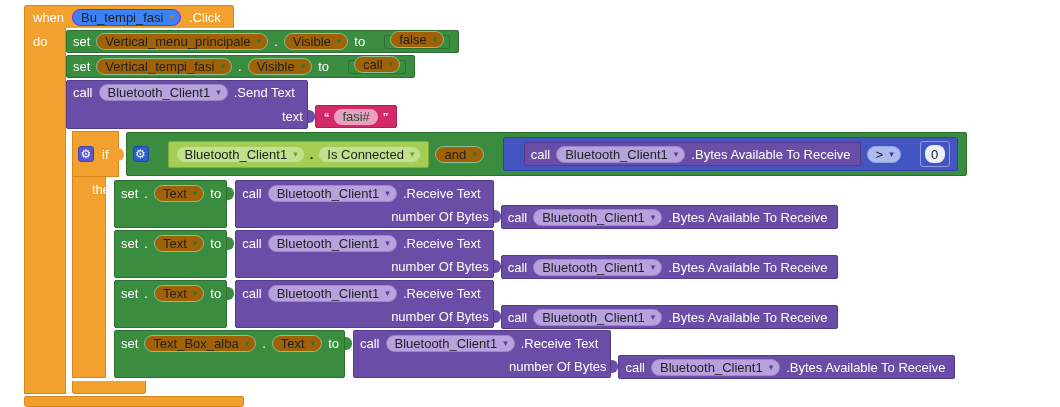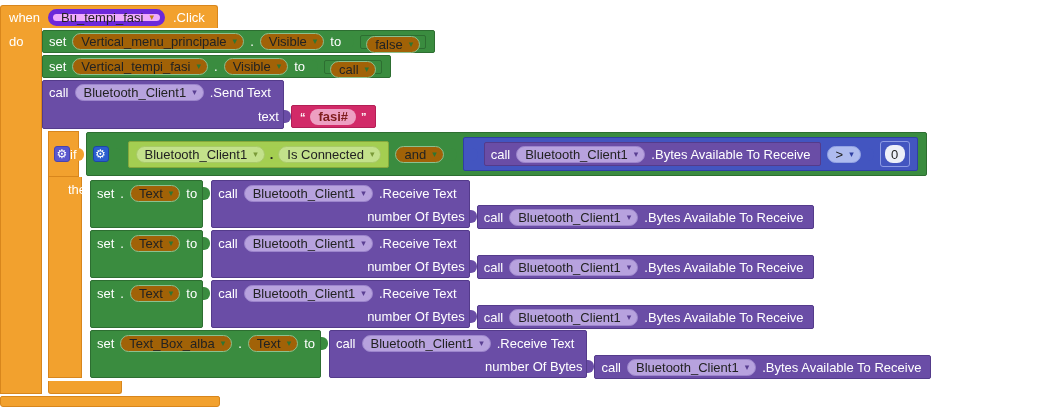--- a/index.html
+++ b/index.html
@@ -14,65 +14,65 @@
   body{margin:0;background:#fff}
   .canvas{position:relative;width:1060px;height:407px;background:#ffffff;
     font-family:"Liberation Sans",sans-serif;font-size:13px;overflow:hidden}
   .lbl{color:#fff;font-weight:500;white-space:nowrap}
   .block{border-radius:2px}
   
   .pill{display:inline-flex;align-items:center;height:17px;border-radius:9px;
     padding:0 6px 0 8px;color:#222;white-space:nowrap;font-weight:400}
   .pill::after{content:"▾";font-size:9px;margin-left:6px;line-height:1}
   .green-f{background:#a16207;border:1px solid #8CC08F}.green-f::after{color:#2F7533}
-  .orange-f{background:#f0abfc;border:5px solid #6d28d9}.orange-f::after{color:#C07F16}
+  .orange-f{background:#3b82f6;border:1px solid #6d28d9}.orange-f::after{color:#C07F16}
   .purple-f{background:#B7A2DE;border:1px solid #9C85CC}.purple-f::after{color:#5A3F92}
   .lime-f{background:#C3E18B;border:1px solid #A8C968}.lime-f::after{color:#7A9A38}
   .blue-f{background:#AEBBEF;border:1px solid #93A3E3}.blue-f::after{color:#2F3FA3}
   
   .plug{width:7px;height:13px;border-radius:0 6px 6px 0;flex:none}
   .plug.g{background:var(--green)} .plug.o{background:var(--orange)}
   .plug.p{background:var(--purple)} .plug.b{background:var(--blue)}
   
   .gear{width:16px;height:16px;border-radius:3px;display:inline-flex;align-items:center;
     justify-content:center;color:#fff;font-size:12px;flex:none}
   .gear::before{content:"⚙"}
   .gear-if{background:#5A57CE;border:1px solid #4744b0}
   .gear-and{background:#2B5ECF;border:1px solid #1D46A8}
   
-  .when{position:absolute;left:0;top:5px;display:flex;flex-direction:column;align-items:flex-start}
+  .when{position:absolute;left:24px;top:5px;display:flex;flex-direction:column;align-items:flex-start}
   .w-head{display:inline-flex;align-items:center;gap:8px;background:var(--orange);
     border:1px solid var(--orangeB);border-bottom:none;border-radius:3px 3px 0 0;
     height:23px;padding:0 12px 0 8px}
   .w-body{display:flex;align-items:stretch}
   .do-col{width:42px;background:var(--orange);border:1px solid var(--orangeB);
     border-top:none;padding:6px 0 0 8px;flex:none}
   .stack{display:flex;flex-direction:column;align-items:flex-start;gap:2px;padding-top:2px}
   
   .srow{display:inline-flex;align-items:center;gap:6px;height:23px;padding:0 8px 0 6px;
     background:var(--green);border:1px solid var(--greenB)}
-  .vblock{display:inline-flex;align-items:flex-start;height:14px;padding:0 5px;
+  .vblock{display:inline-flex;align-items:flex-end;height:14px;padding:0 5px;
     background:var(--green);border:1px solid var(--greenB);border-radius:2px}
   
   .send{position:relative;background:var(--purple);border:1px solid var(--purpleB);
     border-radius:2px;width:max-content}
   .send-l1{display:flex;align-items:center;gap:6px;height:23px;padding:0 12px 0 6px}
   .send-l2{display:flex;align-items:center;justify-content:flex-end;gap:5px;height:24px;padding-left:6px}
   .send-l2 .plug{margin-right:-8px}
   .send-out{position:absolute;left:calc(100% + 8px);top:24px;white-space:nowrap}
   .txt-block{display:inline-flex;align-items:center;gap:5px;background:var(--pink);
     border:1px solid var(--pinkB);border-radius:2px;height:23px;padding:0 8px}
   .txt-field{background:#ED9FC2;border-radius:9px;height:16px;display:inline-flex;
-    align-items:center;padding:0 8px;color:#7f1d1d;font-weight:700}
+    align-items:center;padding:0 8px;color:#14532d;font-weight:400}
   .quote{color:#fff;font-size:11px;font-weight:700}
   
   .if-block{display:flex;flex-direction:column;align-items:flex-start;margin-left:6px}
   .if-row{display:flex;align-items:center}
   .if-head{background:var(--orange);border:1px solid var(--orangeB);display:flex;
-    align-items:center;height:46px;padding:0 2px 0 5px}
+    align-items:center;gap:8px;height:46px;padding:0 2px 0 5px}
   .if-head .plug{margin-right:-8px;position:relative;z-index:1}
   .and-blk{background:var(--green);border:1px solid var(--greenB);border-radius:2px;
     display:flex;align-items:center;gap:6px;height:44px;padding:0 8px 0 6px;margin-left:7px}
   .getter{background:var(--lime);border:1px solid var(--limeB);border-radius:2px;
     display:flex;align-items:center;gap:5px;height:27px;padding:0 7px;color:#222}
   .getter .dot{color:#222;font-weight:700}
   .blue-blk{background:var(--blue);border:1px solid var(--blueB);border-radius:2px;
     display:flex;align-items:center;gap:6px;height:34px;padding:0 7px}
   .call-inline{display:flex;align-items:center;gap:6px;background:var(--purple);
     border:1px solid var(--purpleB);border-radius:2px;height:24px;padding:0 9px 0 6px;white-space:nowrap}

